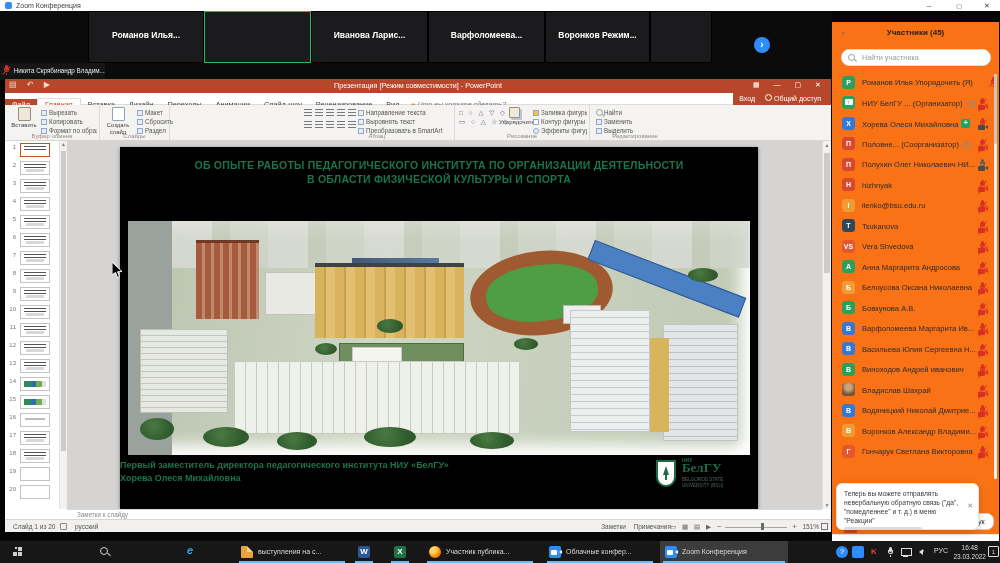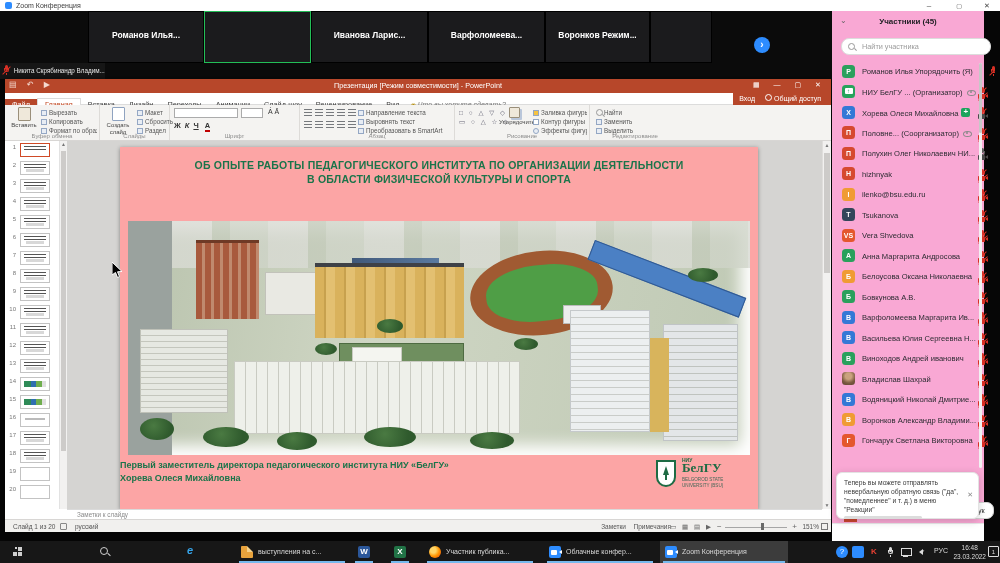--- a/index.html
+++ b/index.html
@@ -48,21 +48,21 @@
   .cam s{position:absolute;left:-1px;top:4px;width:12px;height:1px;background:#D93025;transform:rotate(-40deg);}
   .cam.c-on b{background:#4a4a4a;}
   .cam.c-on u{border-right-color:#4a4a4a;}
   .eye{position:relative;display:inline-block;width:10px;height:9px;margin-left:3px;vertical-align:-2px;}
   .eye::before{content:"";position:absolute;left:1px;top:2px;width:7px;height:4px;border:1px solid #8a8a8a;border-radius:50%;}
   .eye::after{content:"";position:absolute;left:4px;top:3.5px;width:2px;height:2px;border-radius:50%;background:#8a8a8a;}
   .plusb{display:inline-block;width:9px;height:9px;background:#1CA45C;border-radius:2px;margin-left:3px;position:relative;vertical-align:-1px;}
   .plusb::before{content:"+";position:absolute;left:0;right:0;top:-1px;color:#fff;font-size:8px;font-weight:bold;text-align:center;line-height:10px;}
 
   
-  #ppl{position:absolute;left:832px;top:11px;width:152px;height:530px;background:#f9a8d4;z-index:4;}
+  #ppl{position:absolute;left:832px;top:22px;width:167px;height:530px;background:#f97316;z-index:4;}
   #ppl .hdr{position:absolute;left:0;top:0;right:0;height:24px;}
   #ppl .hdr .chev{position:absolute;left:8px;top:5px;font-size:8px;color:#666;}
   #ppl .hdr .chev::before{content:"⌄";}
   #ppl .hdr .t{position:absolute;left:0;right:0;top:6px;text-align:center;font-size:8px;font-weight:bold;color:#1f1f23;}
   #ppl .search{position:absolute;left:9px;top:27px;width:150px;height:17px;border:1px solid #DCDCDC;border-radius:8px;background:#fff;}
   #ppl .search .mg{position:absolute;left:6px;top:4px;width:8px;height:8px;}
   .mg::before{content:"";position:absolute;left:0;top:0;width:5px;height:5px;border:1px solid #999;border-radius:50%;}
   .mg::after{content:"";position:absolute;left:5.5px;top:5.5px;width:3px;height:1px;background:#999;transform:rotate(45deg);}
   #ppl .search input{position:absolute;left:18px;top:1px;width:124px;height:13px;border:none;outline:none;font-size:7.3px;color:#333;background:transparent;}
   #ppl .search input::placeholder{color:#9b9b9b;}
@@ -130,21 +130,21 @@
   .tmb.v-txt::after{content:"";position:absolute;left:5px;bottom:2px;right:5px;height:3px;background:#d8d8d8;}
   .tmb.v-chart::before{content:"";position:absolute;left:3px;top:3px;right:3px;bottom:3px;background:linear-gradient(90deg,#2e8b57 0 30%,#2f6fb0 30% 55%,#6fae4e 55% 80%,#e0e0e0 80%);}
   .tmb.v-light::before{content:"";position:absolute;left:4px;top:4px;right:4px;height:2px;background:#bbb;}
   #thscroll{position:absolute;left:55px;top:62px;width:7px;bottom:23px;background:#F2F1F0;}
   #thscroll .up{position:absolute;top:0;left:0;right:0;height:7px;font-size:5px;color:#777;text-align:center;line-height:7px;}
   #thscroll .up::before{content:"▲";}
   #thscroll .th{position:absolute;left:1px;top:10px;width:5px;height:300px;background:#CDCBC9;}
 
   
   #canvas{position:absolute;left:62px;top:62px;right:9px;bottom:23px;background:#D5D4D2;}
-  #slide{position:absolute;left:53px;top:6px;width:638px;height:362px;background:#fca5a5;box-shadow:0 1px 4px rgba(0,0,0,.4);}
+  #slide{position:absolute;left:53px;top:6px;width:638px;height:362px;background:#000000;box-shadow:0 1px 4px rgba(0,0,0,.4);}
   #slide .ttl{position:absolute;left:10px;right:10px;text-align:center;font-size:10.5px;font-weight:bold;color:#1B744A;letter-spacing:.2px;}
   #slide .t1{top:12px;}
   #slide .t2{top:26px;}
   #presenter{position:absolute;left:0;bottom:24px;font-size:9px;font-weight:bold;color:#1B744A;line-height:13px;}
   
   #logo{position:absolute;right:10px;bottom:16px;width:92px;height:36px;}
   #logo .shield{position:absolute;left:0;top:3px;width:20px;height:27px;border:2px solid #1E6B44;border-radius:0 0 10px 10px;background:#fff;}
   #logo .shield::before{content:"";position:absolute;left:5px;top:4px;border-left:3px solid transparent;border-right:3px solid transparent;border-bottom:9px solid #1E6B44;}
   #logo .shield::after{content:"";position:absolute;left:7px;top:13px;width:2px;height:5px;background:#1E6B44;}
   #logo .niu{position:absolute;left:26px;top:0;font-size:5px;color:#1E6B44;font-weight:bold;}
@@ -548,29 +548,20 @@
       </div>
 
       <div class="rgrp" style="left:95px;width:70px;">
         <div class="bigbtn" style="left:1px;"><div class="bicon slide"></div><span>Создать слайд</span></div>
         <div class="srow" style="left:37px;top:3px;"><span class="ri"></span><span>Макет</span></div>
         <div class="srow" style="left:37px;top:12px;"><span class="ri"></span><span>Сбросить</span></div>
         <div class="srow" style="left:37px;top:21px;"><span class="ri"></span><span>Раздел</span></div>
         <div class="glabel">Слайды</div>
       </div>
 
-      <div class="rgrp" style="left:165px;width:130px;">
-        <div class="fbox" style="left:4px;top:3px;width:64px;"></div>
-        <div class="fbox" style="left:71px;top:3px;width:22px;"></div>
-        <div class="fmt" style="left:98px;top:3px;font-size:7px;">А́ А̌</div>
-        <div class="fmt" style="left:4px;top:16px;">
-          <b>Ж</b><i>К</i><u>Ч</u><span class="ared">А</span>
-        </div>
-        <div class="glabel">Шрифт</div>
-      </div>
 
       <div class="rgrp" style="left:295px;width:155px;">
         <div class="srow" style="left:4px;top:4px;"><span class="pli"></span><span class="pli"></span><span class="pli"></span><span class="pli"></span><span class="pli"></span></div>
         <div class="srow" style="left:4px;top:16px;"><span class="pli"></span><span class="pli"></span><span class="pli"></span><span class="pli"></span><span class="pli"></span></div>
         <div class="srow" style="left:58px;top:3px;width:94px;overflow:hidden;"><span class="ri"></span><span>Направление текста</span></div>
         <div class="srow" style="left:58px;top:12px;width:94px;overflow:hidden;"><span class="ri"></span><span>Выровнять текст</span></div>
         <div class="srow" style="left:58px;top:21px;width:94px;overflow:hidden;"><span class="ri"></span><span>Преобразовать в SmartArt</span></div>
         <div class="glabel">Абзац</div>
       </div>
 

